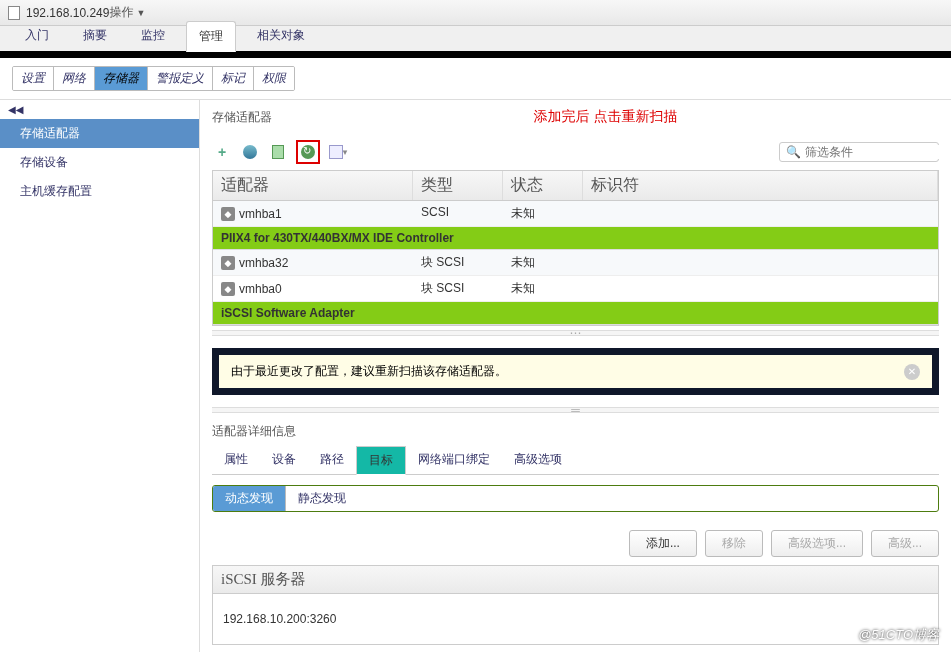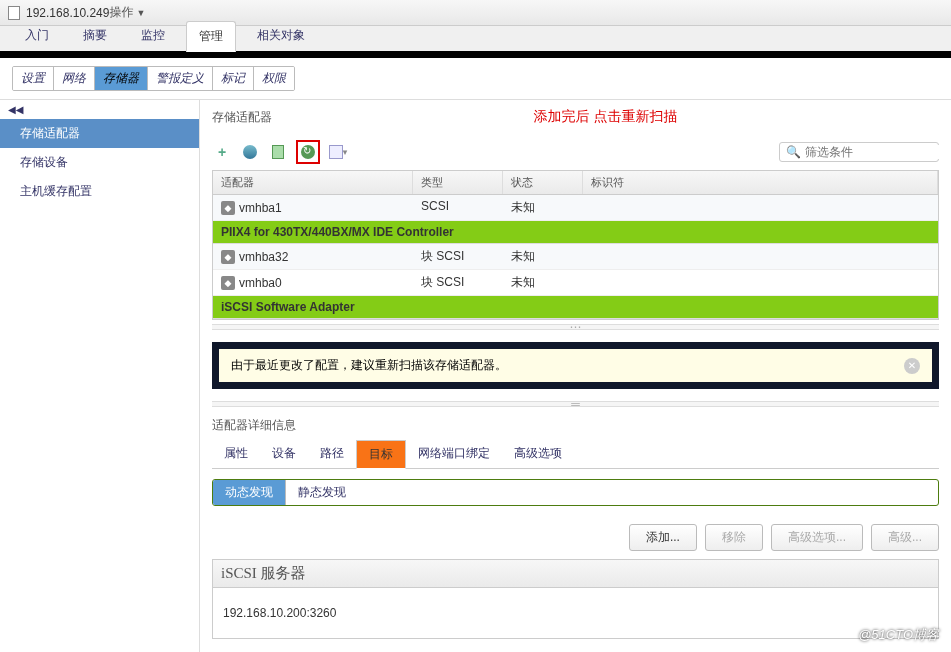--- a/index.html
+++ b/index.html
@@ -41,40 +41,40 @@
 .icon-server { width: 12px; height: 14px; background: #ada; border: 1px solid #595; }
 .icon-rescan { width: 14px; height: 14px; border-radius: 50%; background: #595; position: relative; }
 .icon-rescan::after { content: "↻"; color: #fff; font-size: 10px; position: absolute; top: 0; left: 2px; }
 .icon-copy { width: 14px; height: 14px; background: #eef; border: 1px solid #99c; position: relative; }
 .filter-box { display: flex; align-items: center; border: 1px solid #ccc; border-radius: 3px; padding: 2px 6px; width: 160px; }
 .filter-box input { border: none; outline: none; flex: 1; color: #888; }
 .filter-box .mag { color: #888; margin-right: 4px; }
 
 .grid { border: 1px solid #ccc; }
 .grid-header { display: flex; background: linear-gradient(#f7f7f7, #eaeaea); border-bottom: 1px solid #ccc; }
-.grid-header .col { padding: 4px 8px; border-right: 1px solid #ddd; color: #555; font-size: 11px; }
+.grid-header .col { padding: 4px 8px; border-right: 1px solid #ddd; color: #555; font-size: 16px; }
 .grid-row { display: flex; border-bottom: 1px solid #eee; background: #fff; }
 .grid-row:nth-child(even) { background: #f7f9fb; }
 .grid-row .col { padding: 4px 8px; color: #333; }
 .grid-group { background: #84cc16; padding: 4px 8px; font-weight: bold; color: #333; border-bottom: 1px solid #ddd; }
 .col-adapter { width: 200px; display: flex; align-items: center; gap: 4px; }
 .col-type { width: 90px; }
 .col-status { width: 80px; }
 .col-id { flex: 1; }
 .adapter-icon { width: 14px; height: 14px; background: #888; border-radius: 2px; display: inline-flex; align-items: center; justify-content: center; color: #fff; font-size: 9px; }
 
 .splitter { height: 6px; background: #f5f5f5; border-top: 1px solid #ddd; border-bottom: 1px solid #ddd; display: flex; align-items: center; justify-content: center; color: #aaa; cursor: row-resize; margin: 4px 0; }
 
 .warning-bar { background: #fffde6; border: 7px solid #0f172a; padding: 8px 12px; display: flex; justify-content: space-between; align-items: center; margin: 8px 0; }
 .warning-bar .close { width: 16px; height: 16px; border-radius: 50%; background: #ccc; color: #fff; display: flex; align-items: center; justify-content: center; cursor: pointer; font-size: 10px; }
 
 .detail-title { color: #555; padding: 6px 0; }
 .detail-tabs { display: flex; border-bottom: 1px solid #ccc; }
 .detail-tab { padding: 5px 12px; color: #336; cursor: pointer; }
-.detail-tab.active { border: 1px solid #ccc; border-bottom: 1px solid #fff; margin-bottom: -1px; background: #f97316; color: #333; }
+.detail-tab.active { border: 1px solid #ccc; border-bottom: 1px solid #fff; margin-bottom: -1px; background: #14b8a6; color: #333; }
 
 .discovery-tabs { display: inline-flex; margin: 10px 0; border: 1px solid #4d7c0f; border-radius: 3px; overflow: hidden; }
 .disc-tab { padding: 4px 12px; cursor: pointer; background: #fff; color: #336; border-right: 1px solid #bbb; }
 .disc-tab:last-child { border-right: none; }
 .disc-tab.active { background: #5a9bd5; color: #fff; }
 
 .action-btns { display: flex; gap: 8px; justify-content: flex-end; margin: 8px 0; }
 .btn { padding: 4px 16px; border: 1px solid #bbb; border-radius: 3px; background: linear-gradient(#fff, #eee); cursor: pointer; color: #333; }
 .btn.disabled { color: #aaa; cursor: default; }
 

